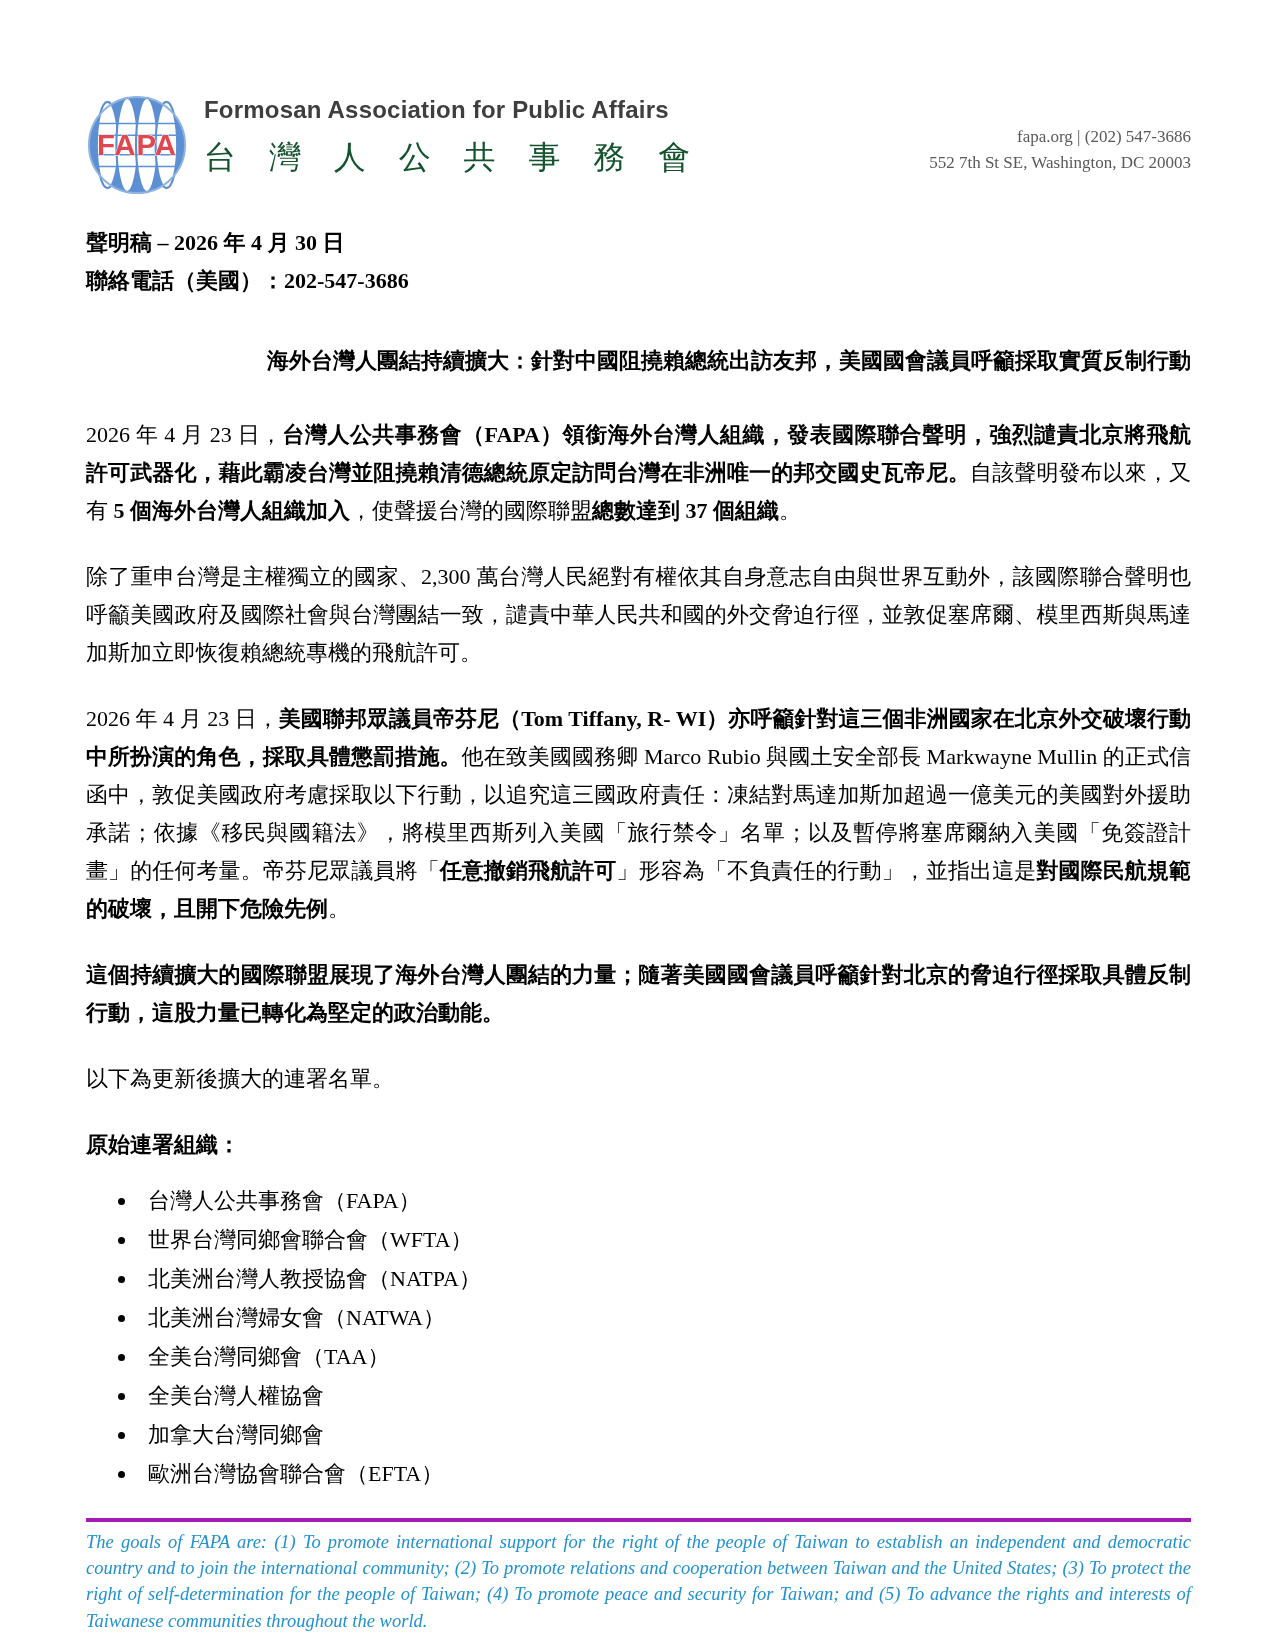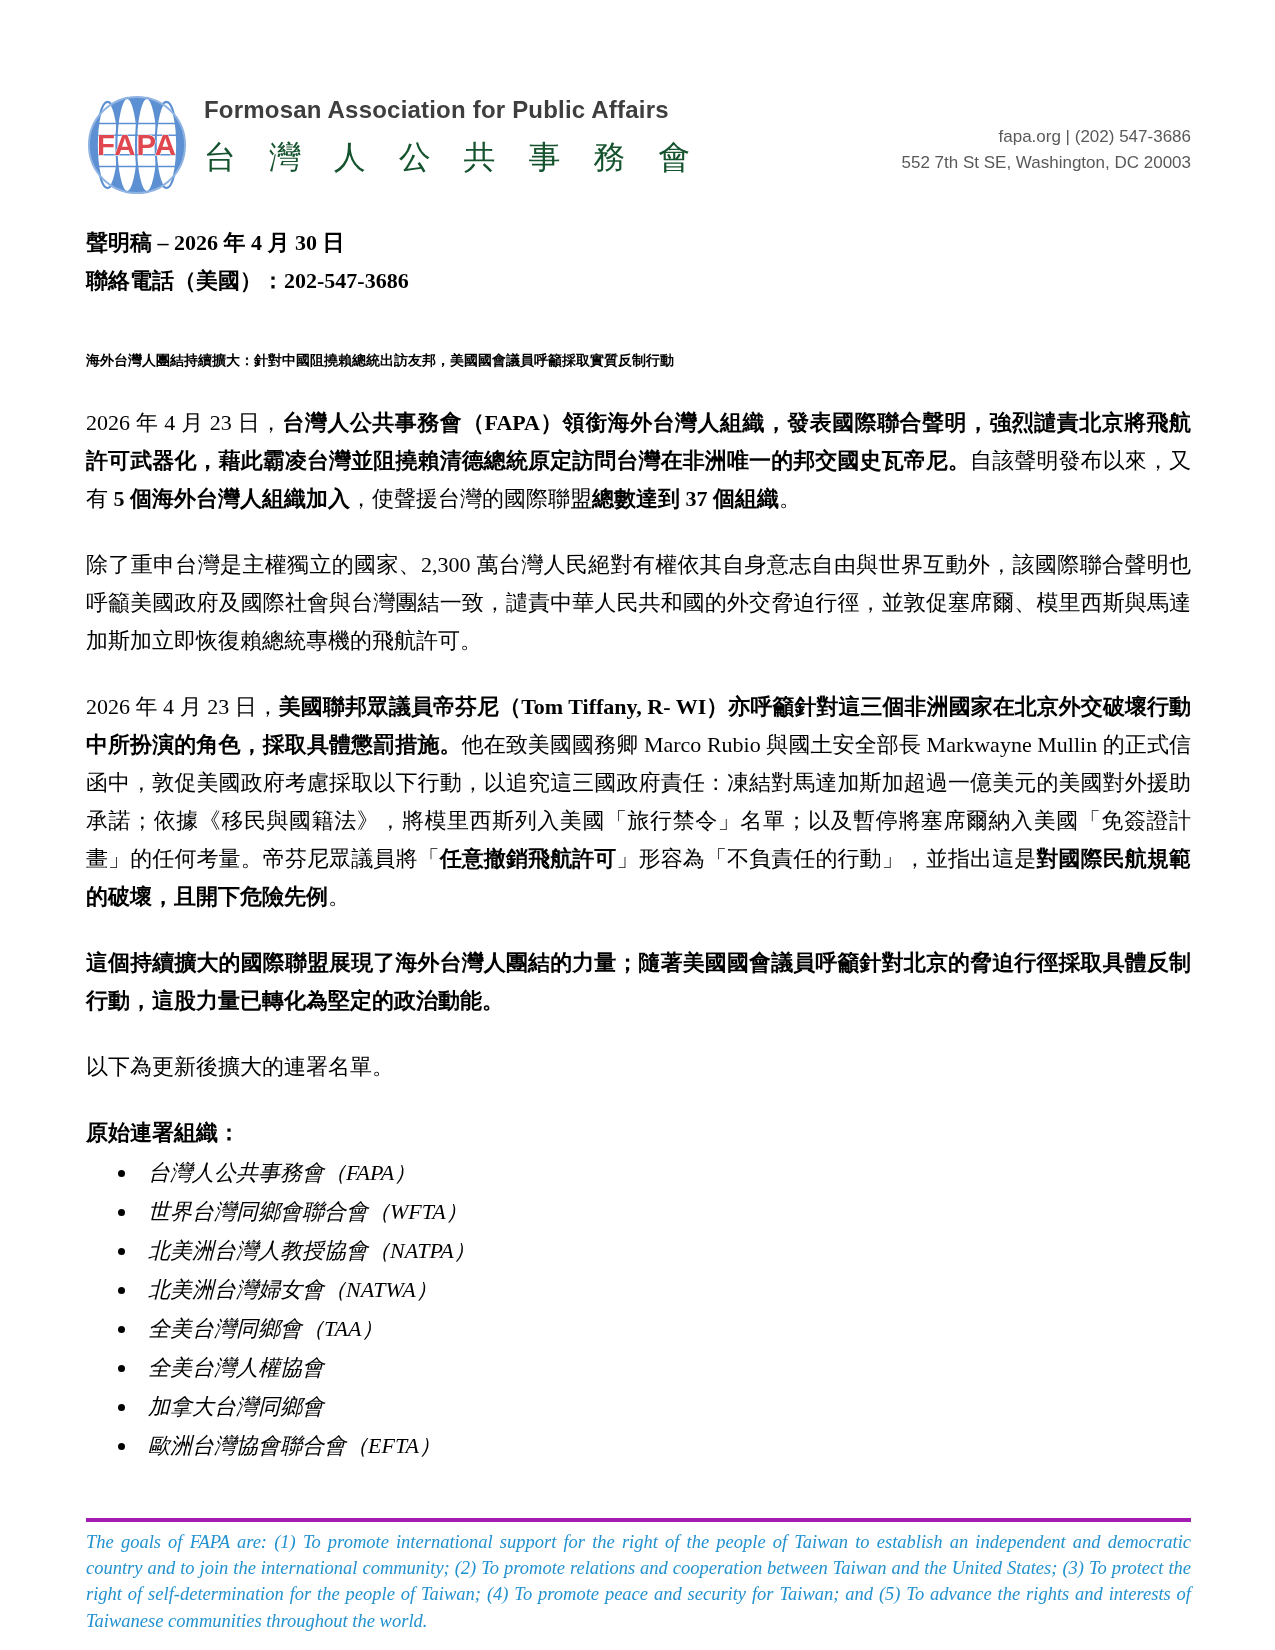--- a/index.html
+++ b/index.html
@@ -39,50 +39,49 @@
     margin-top: 12px;
     font-size: 32px;
     color: #14532d;
     letter-spacing: 12px;
     white-space: nowrap;
   }
   .header-contact {
     margin-left: auto;
     text-align: right;
     padding-top: 32px;
-    font-family: Liberation Sans, sans-serif;
+    font-family: Liberation Serif, serif;
     font-size: 17px;
     color: #595959;
     line-height: 1.55;
     white-space: nowrap;
   }
   
   .meta-block { margin-bottom: 44px; font-weight: bold; }
   .meta-line { font-size: 22px; line-height: 38px; }
   .headline {
-    font-size: 14px;
+    font-size: 22px;
     font-weight: bold;
-    text-align: left;
+    text-align: right;
     line-height: 34px;
-    margin-bottom: 26px;
+    margin-bottom: 38px;
   }
   .para {
     font-size: 22px;
     line-height: 38px;
     text-align: justify;
     margin-bottom: 28px;
   }
   .para .b { font-weight: bold; }
   .list-intro { font-size: 22px; line-height: 38px; margin-bottom: 28px; }
   .list-header { font-size: 22px; font-weight: bold; line-height: 38px; margin-bottom: 2px; }
   ul.signatories {
     list-style: disc;
     padding-left: 52px;
-    margin: 4px 0 0 0;
-    font-style: italic;
+    margin: 20px 0 0 0;
   }
   ul.signatories li {
     font-size: 22px;
     line-height: 30px;
     margin-bottom: 9px;
     padding-left: 10px;
   }
   
   .footer {
     margin-top: auto;

